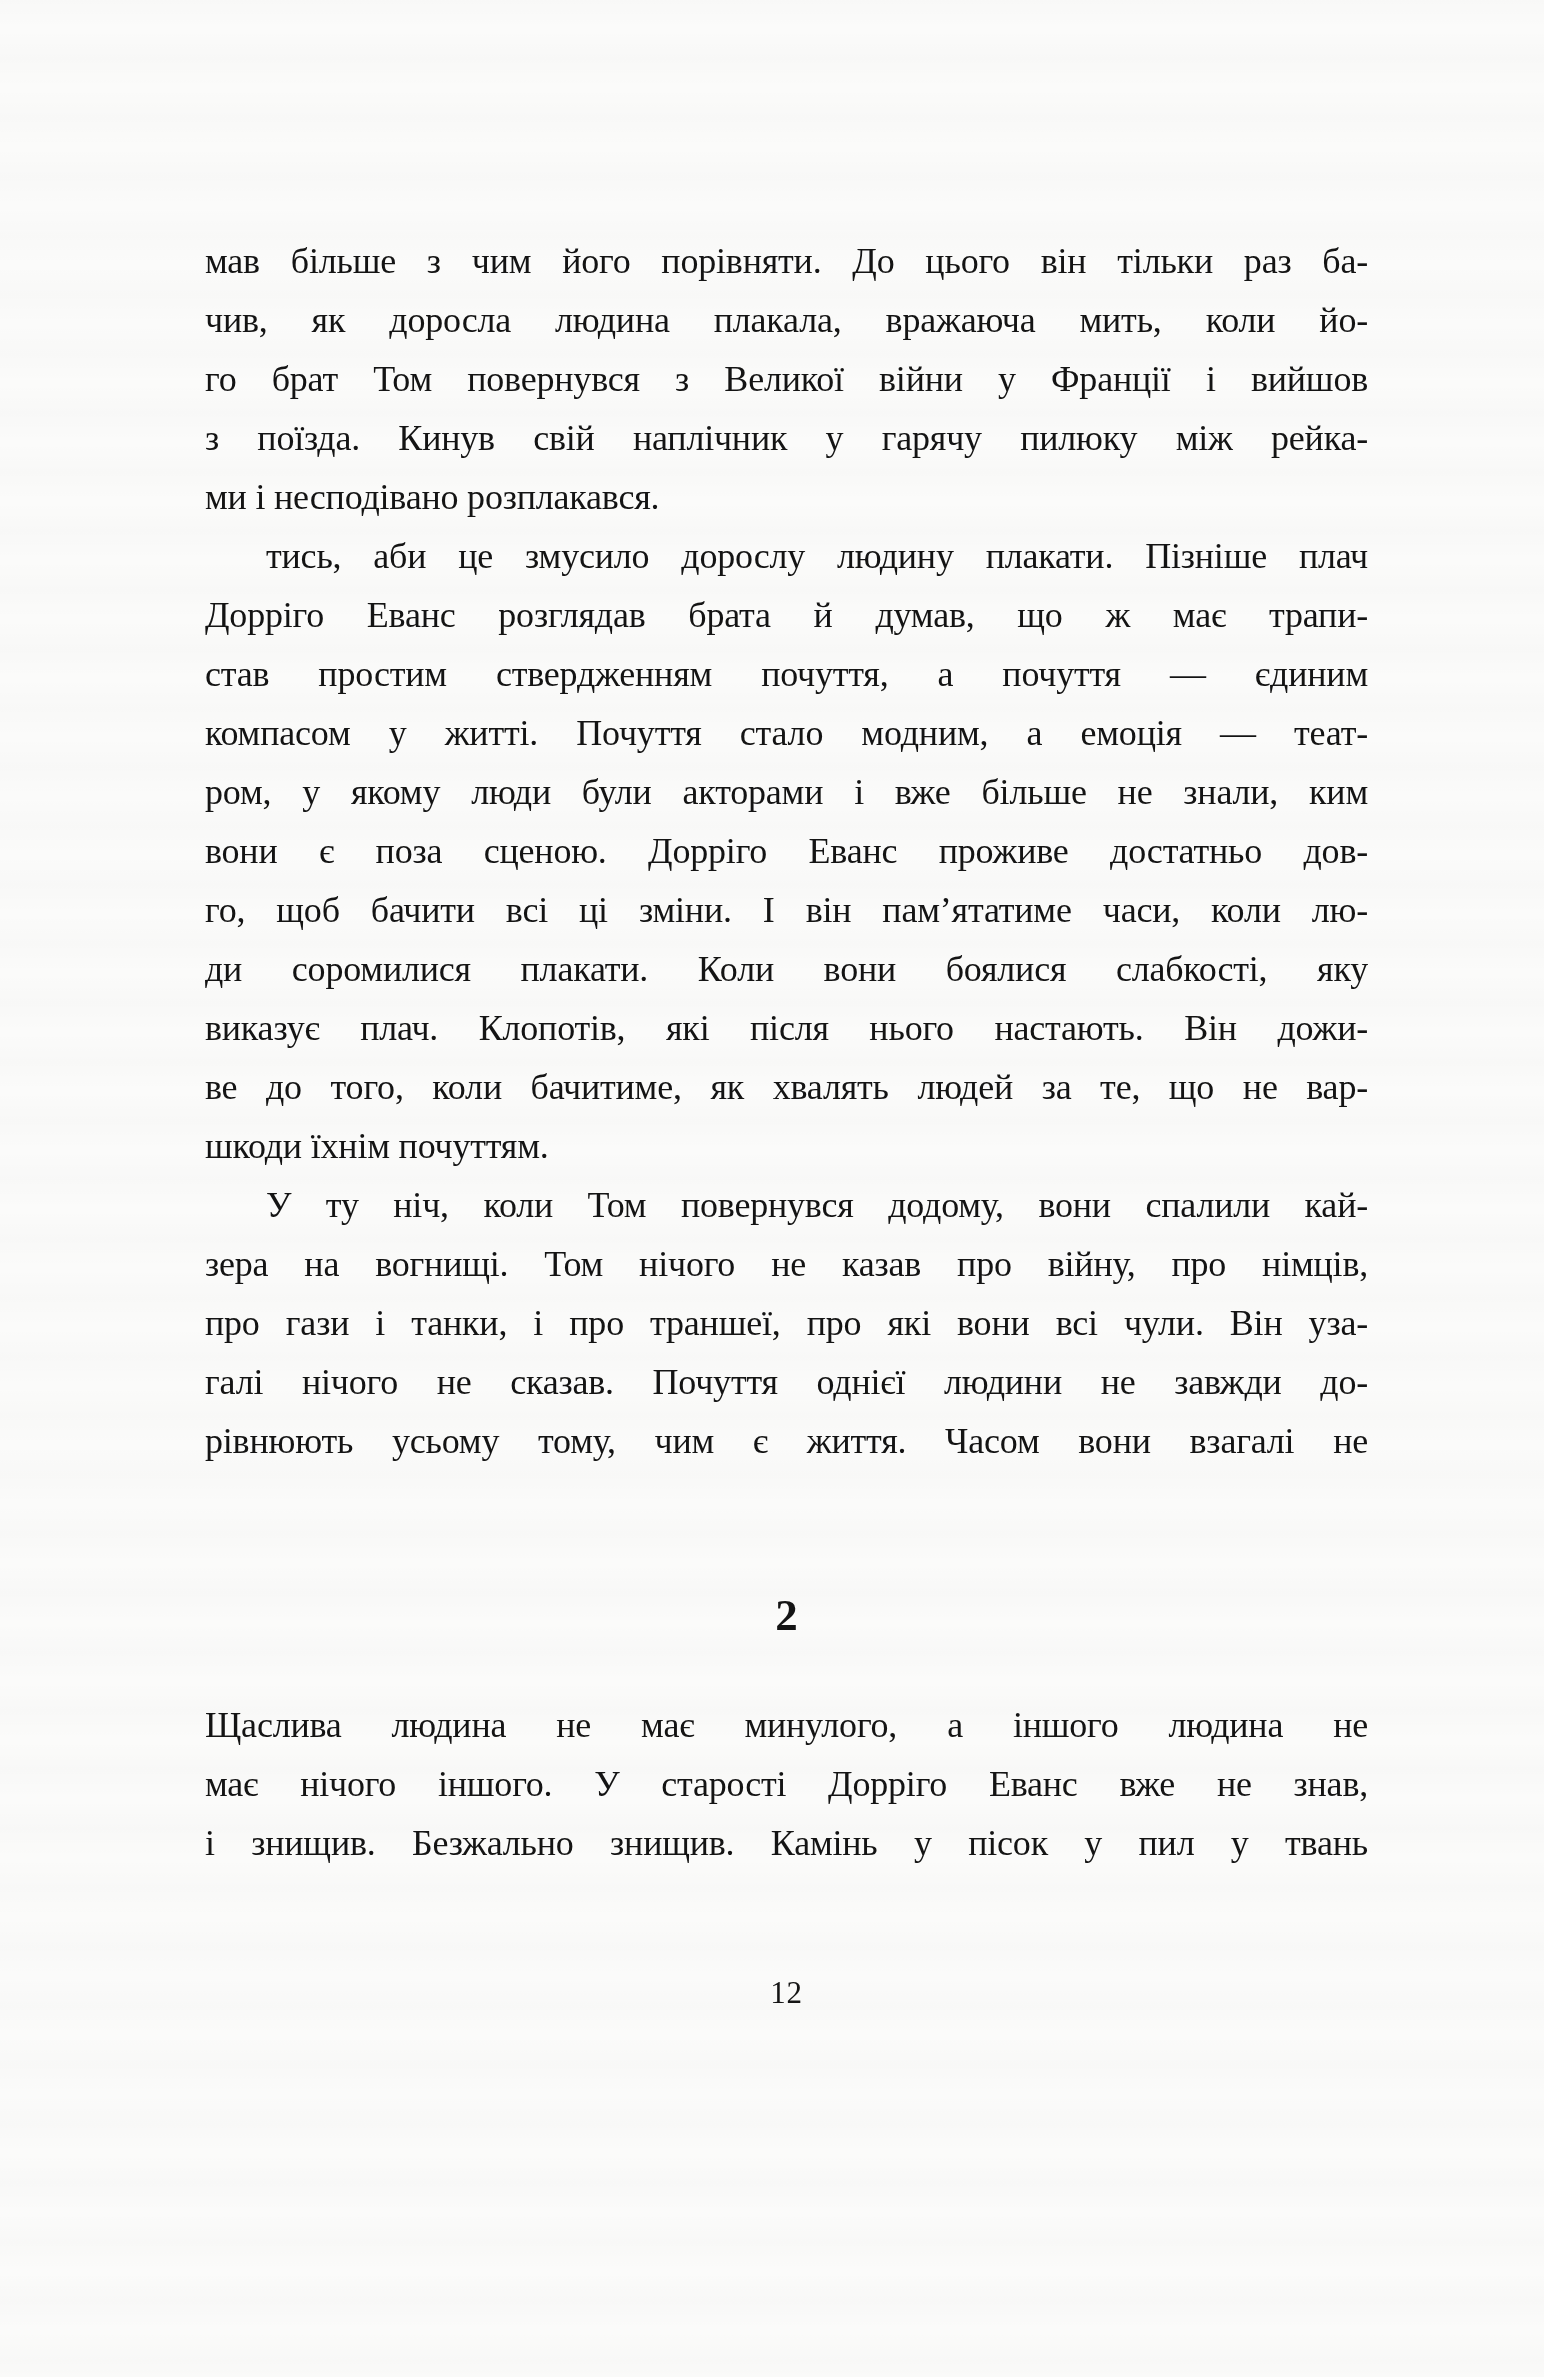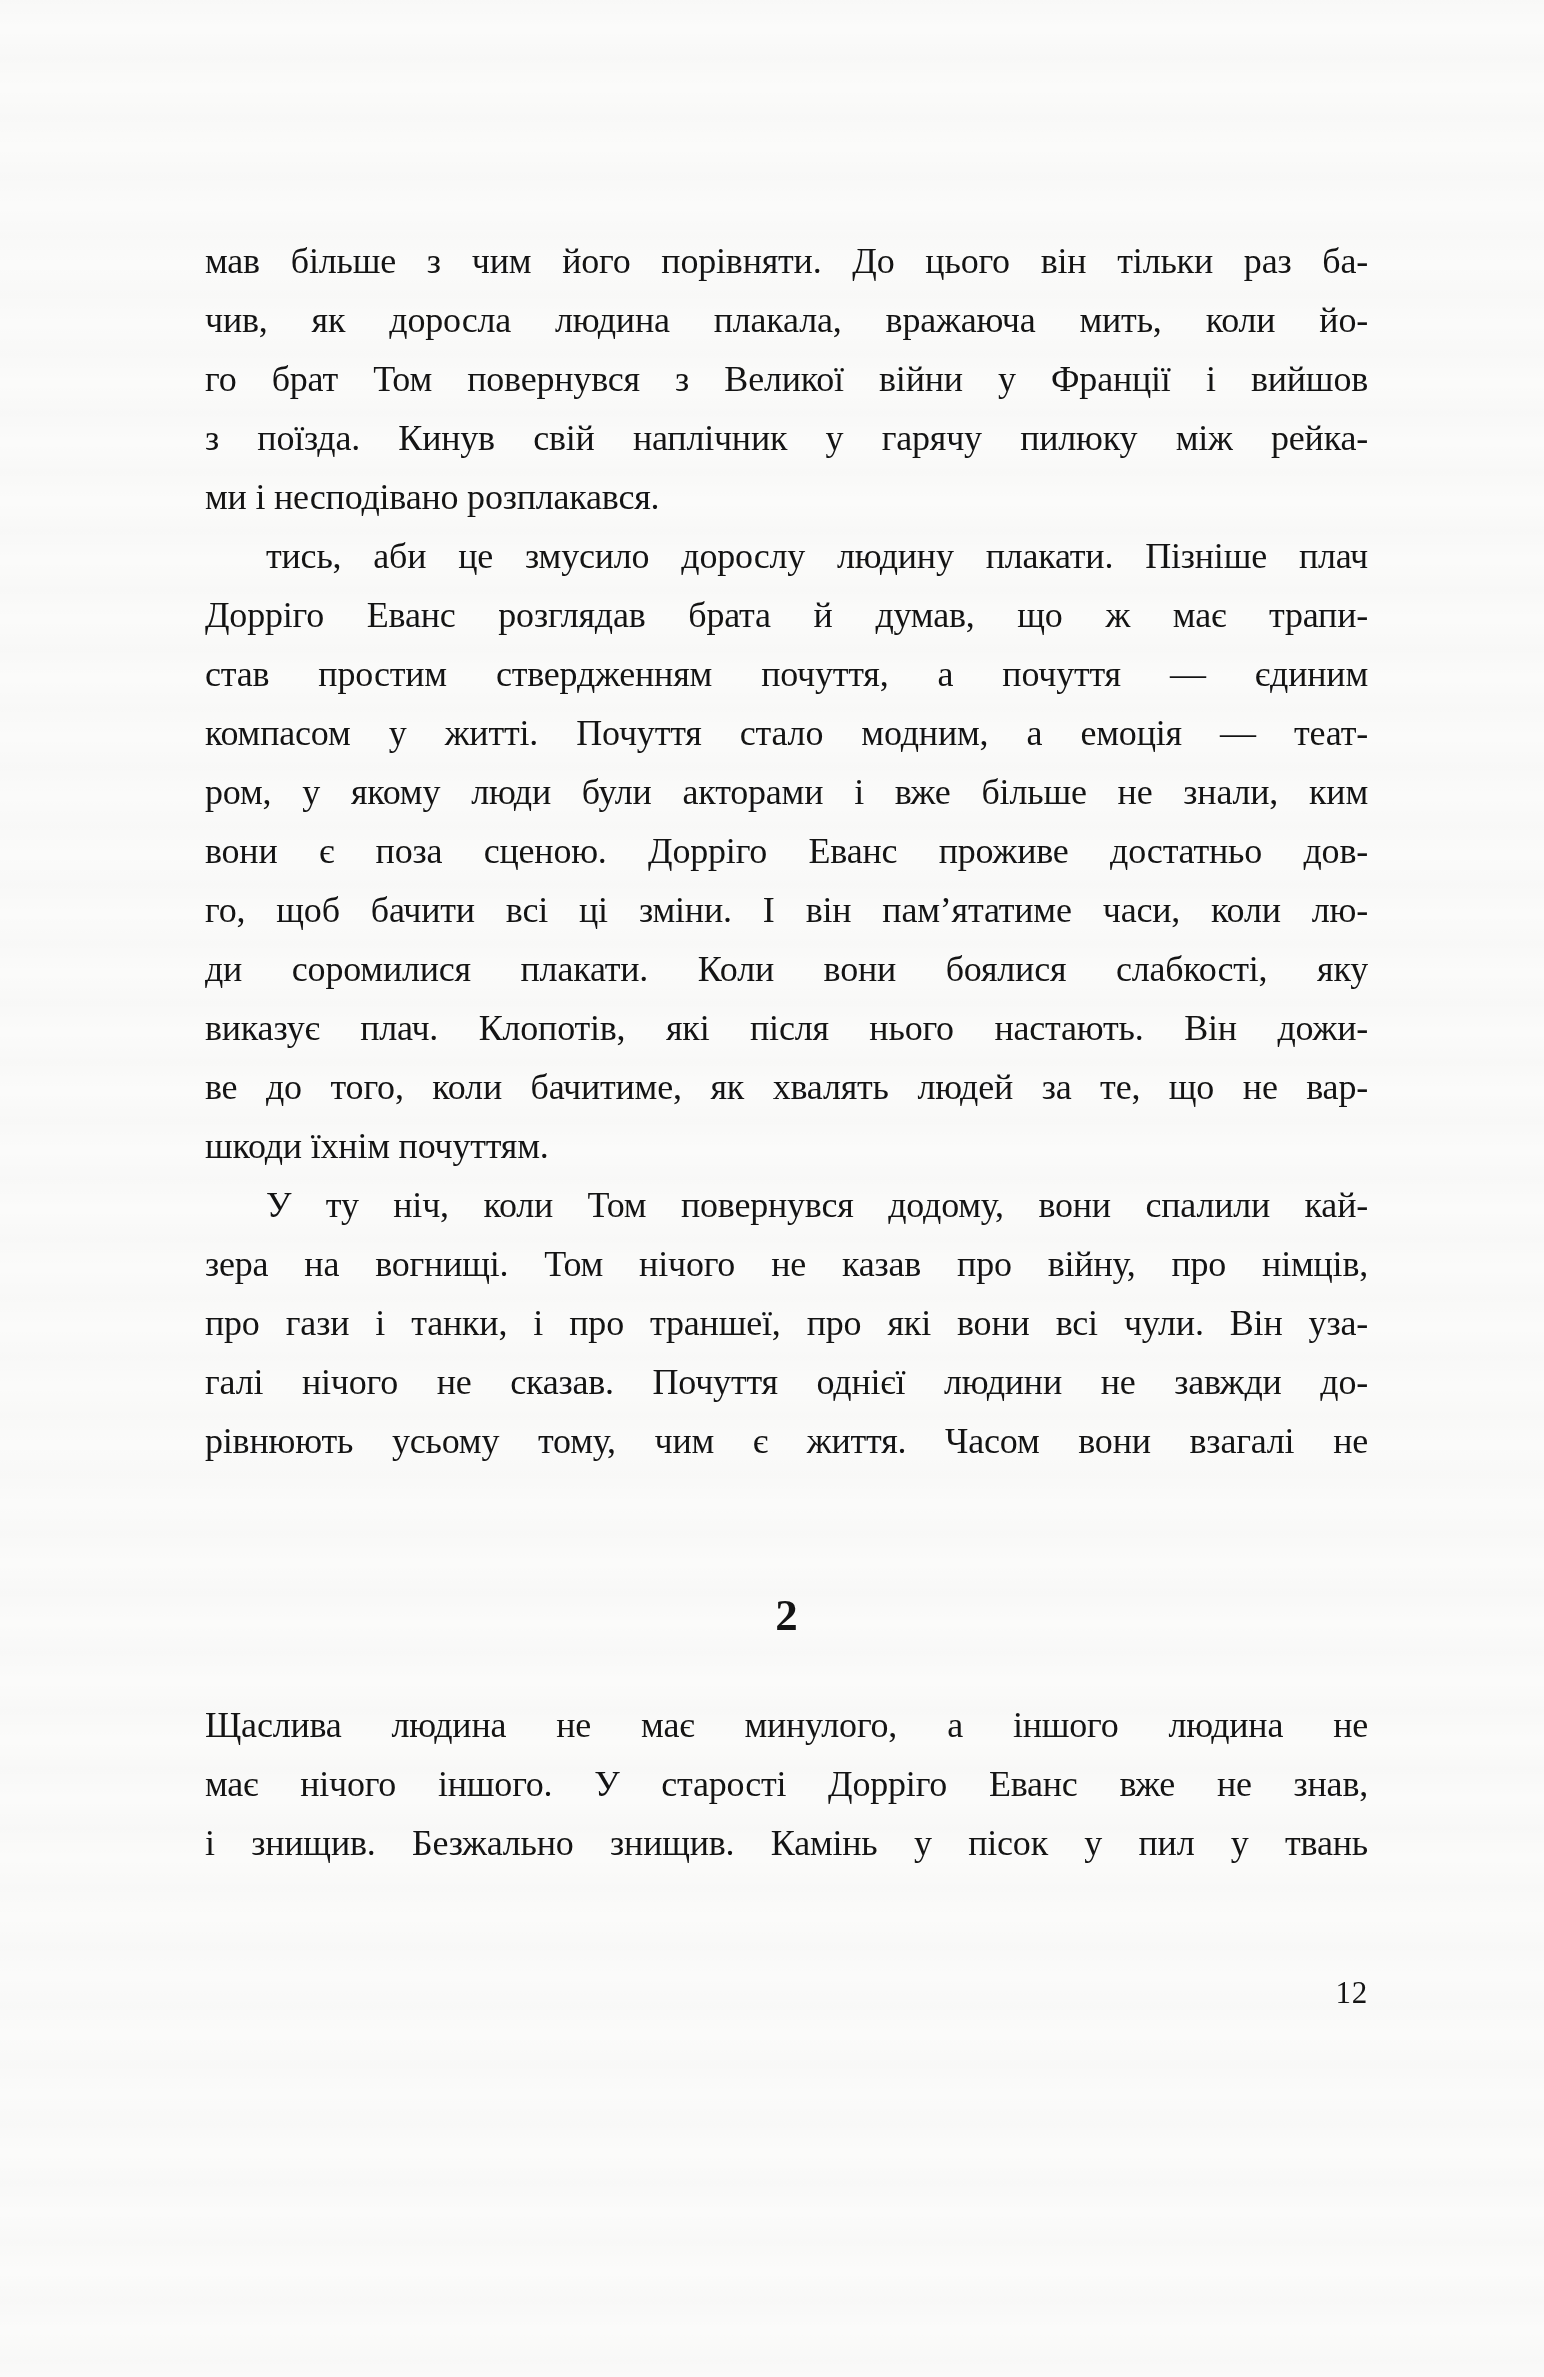--- a/index.html
+++ b/index.html
@@ -57,21 +57,21 @@
     margin: 115px 0 51px 0;
     height: 59px;
     line-height: 59px;
     text-align: center;
     font-size: 45px;
     font-weight: 700;
     letter-spacing: 0;
   }
   .page-number {
     margin-top: 103px;
-    text-align: right;
+    text-align: center;
     font-size: 31px;
     line-height: 34px;
     letter-spacing: 0.8px;
   }
 </style>
 </head>
 <body>
 
 <div class="text-column">
   <div>

